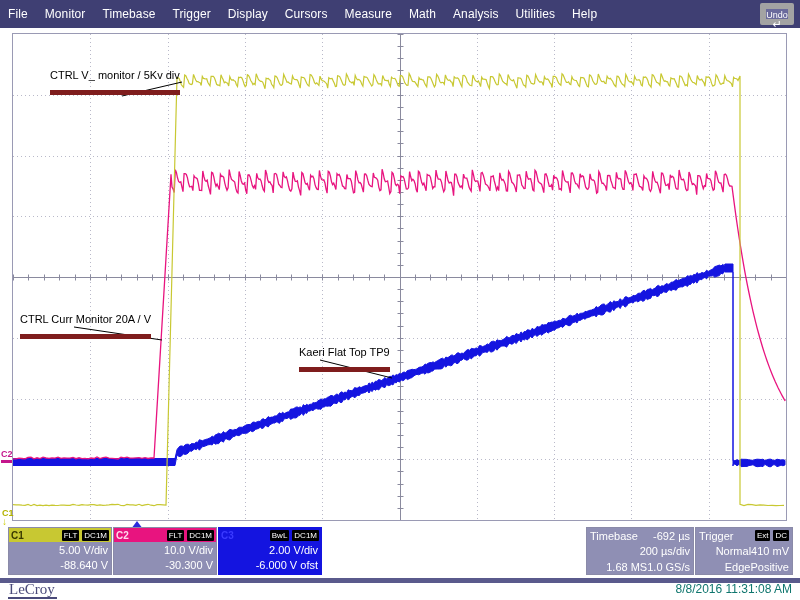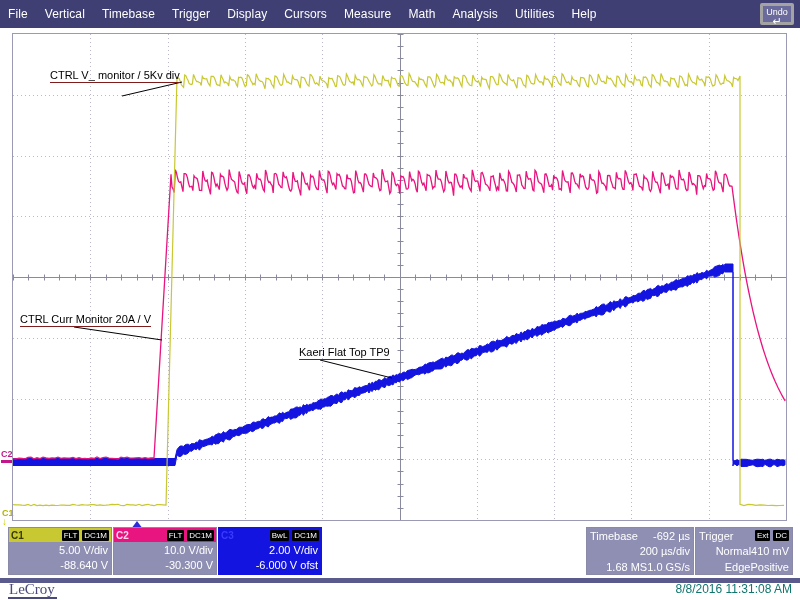--- a/index.html
+++ b/index.html
@@ -7,34 +7,34 @@
        font-family:"Liberation Sans",sans-serif;}
   #app{position:relative;width:800px;height:600px;background:#ffffff;border-radius:20px;}
 
   
   .menubar{position:absolute;left:0;top:0;width:800px;height:28px;
            background:#3f3f73;display:flex;align-items:center;padding-left:8px;
            box-sizing:border-box;}
   .menu-item{color:#ffffff;font-size:12px;margin-right:17px;white-space:nowrap;
              cursor:default;letter-spacing:.1px;}
   .undo-btn{position:absolute;right:6px;top:3px;width:34px;height:22px;
-            background:#6a6a9c;border:3px solid #a3a3a3;border-radius:2px;
+            background:#6a6a9c;border:6px solid #a3a3a3;border-radius:2px;
             color:#fff;font-size:9px;text-align:center;line-height:10px;
             padding-top:1px;box-sizing:border-box;}
   .undo-arrow{font-size:11px;line-height:9px;display:block;}
 
   
   .graph{position:absolute;left:12px;top:33px;width:775px;height:488px;
          background:#ffffff;border:1px solid #9a9ab4;box-sizing:border-box;
          overflow:hidden;}
   .graph svg{display:block;}
 
   
   .anno{position:absolute;font-size:11px;color:#000;white-space:nowrap;
-        border-bottom:1px solid #7f1d1d;padding-bottom:1px;}
+        border-bottom:5px solid #7f1d1d;padding-bottom:9px;}
 
   
   .chmark{position:absolute;font-size:9px;font-weight:bold;}
   .marker-c2{left:1px;top:449px;color:#c4168c;}
   .marker-c2 .bar{display:block;width:11px;height:3px;background:#c4168c;margin-top:1px;}
   .marker-c1{left:2px;top:508px;color:#b3b300;}
   .marker-c1 .arr{display:block;font-size:10px;line-height:8px;color:#cccc00;}
 
   .trig-mark{position:absolute;left:131px;top:521px;width:0;height:0;
              border-left:6px solid transparent;border-right:6px solid transparent;
@@ -87,21 +87,21 @@
         padding:0 2px 0 1px;line-height:16px;}
   .datetime{position:absolute;right:8px;top:4px;font-size:12px;color:#0f766e;}
 </style>
 </head>
 <body>
 
 <div id="app">
 
   <div class="menubar">
     <span class="menu-item">File</span>
-    <span class="menu-item">Vertical</span>
+    <span class="menu-item">Monitor</span>
     <span class="menu-item">Timebase</span>
     <span class="menu-item">Trigger</span>
     <span class="menu-item">Display</span>
     <span class="menu-item">Cursors</span>
     <span class="menu-item">Measure</span>
     <span class="menu-item">Math</span>
     <span class="menu-item">Analysis</span>
     <span class="menu-item">Utilities</span>
     <span class="menu-item">Help</span>
     <div class="undo-btn">

